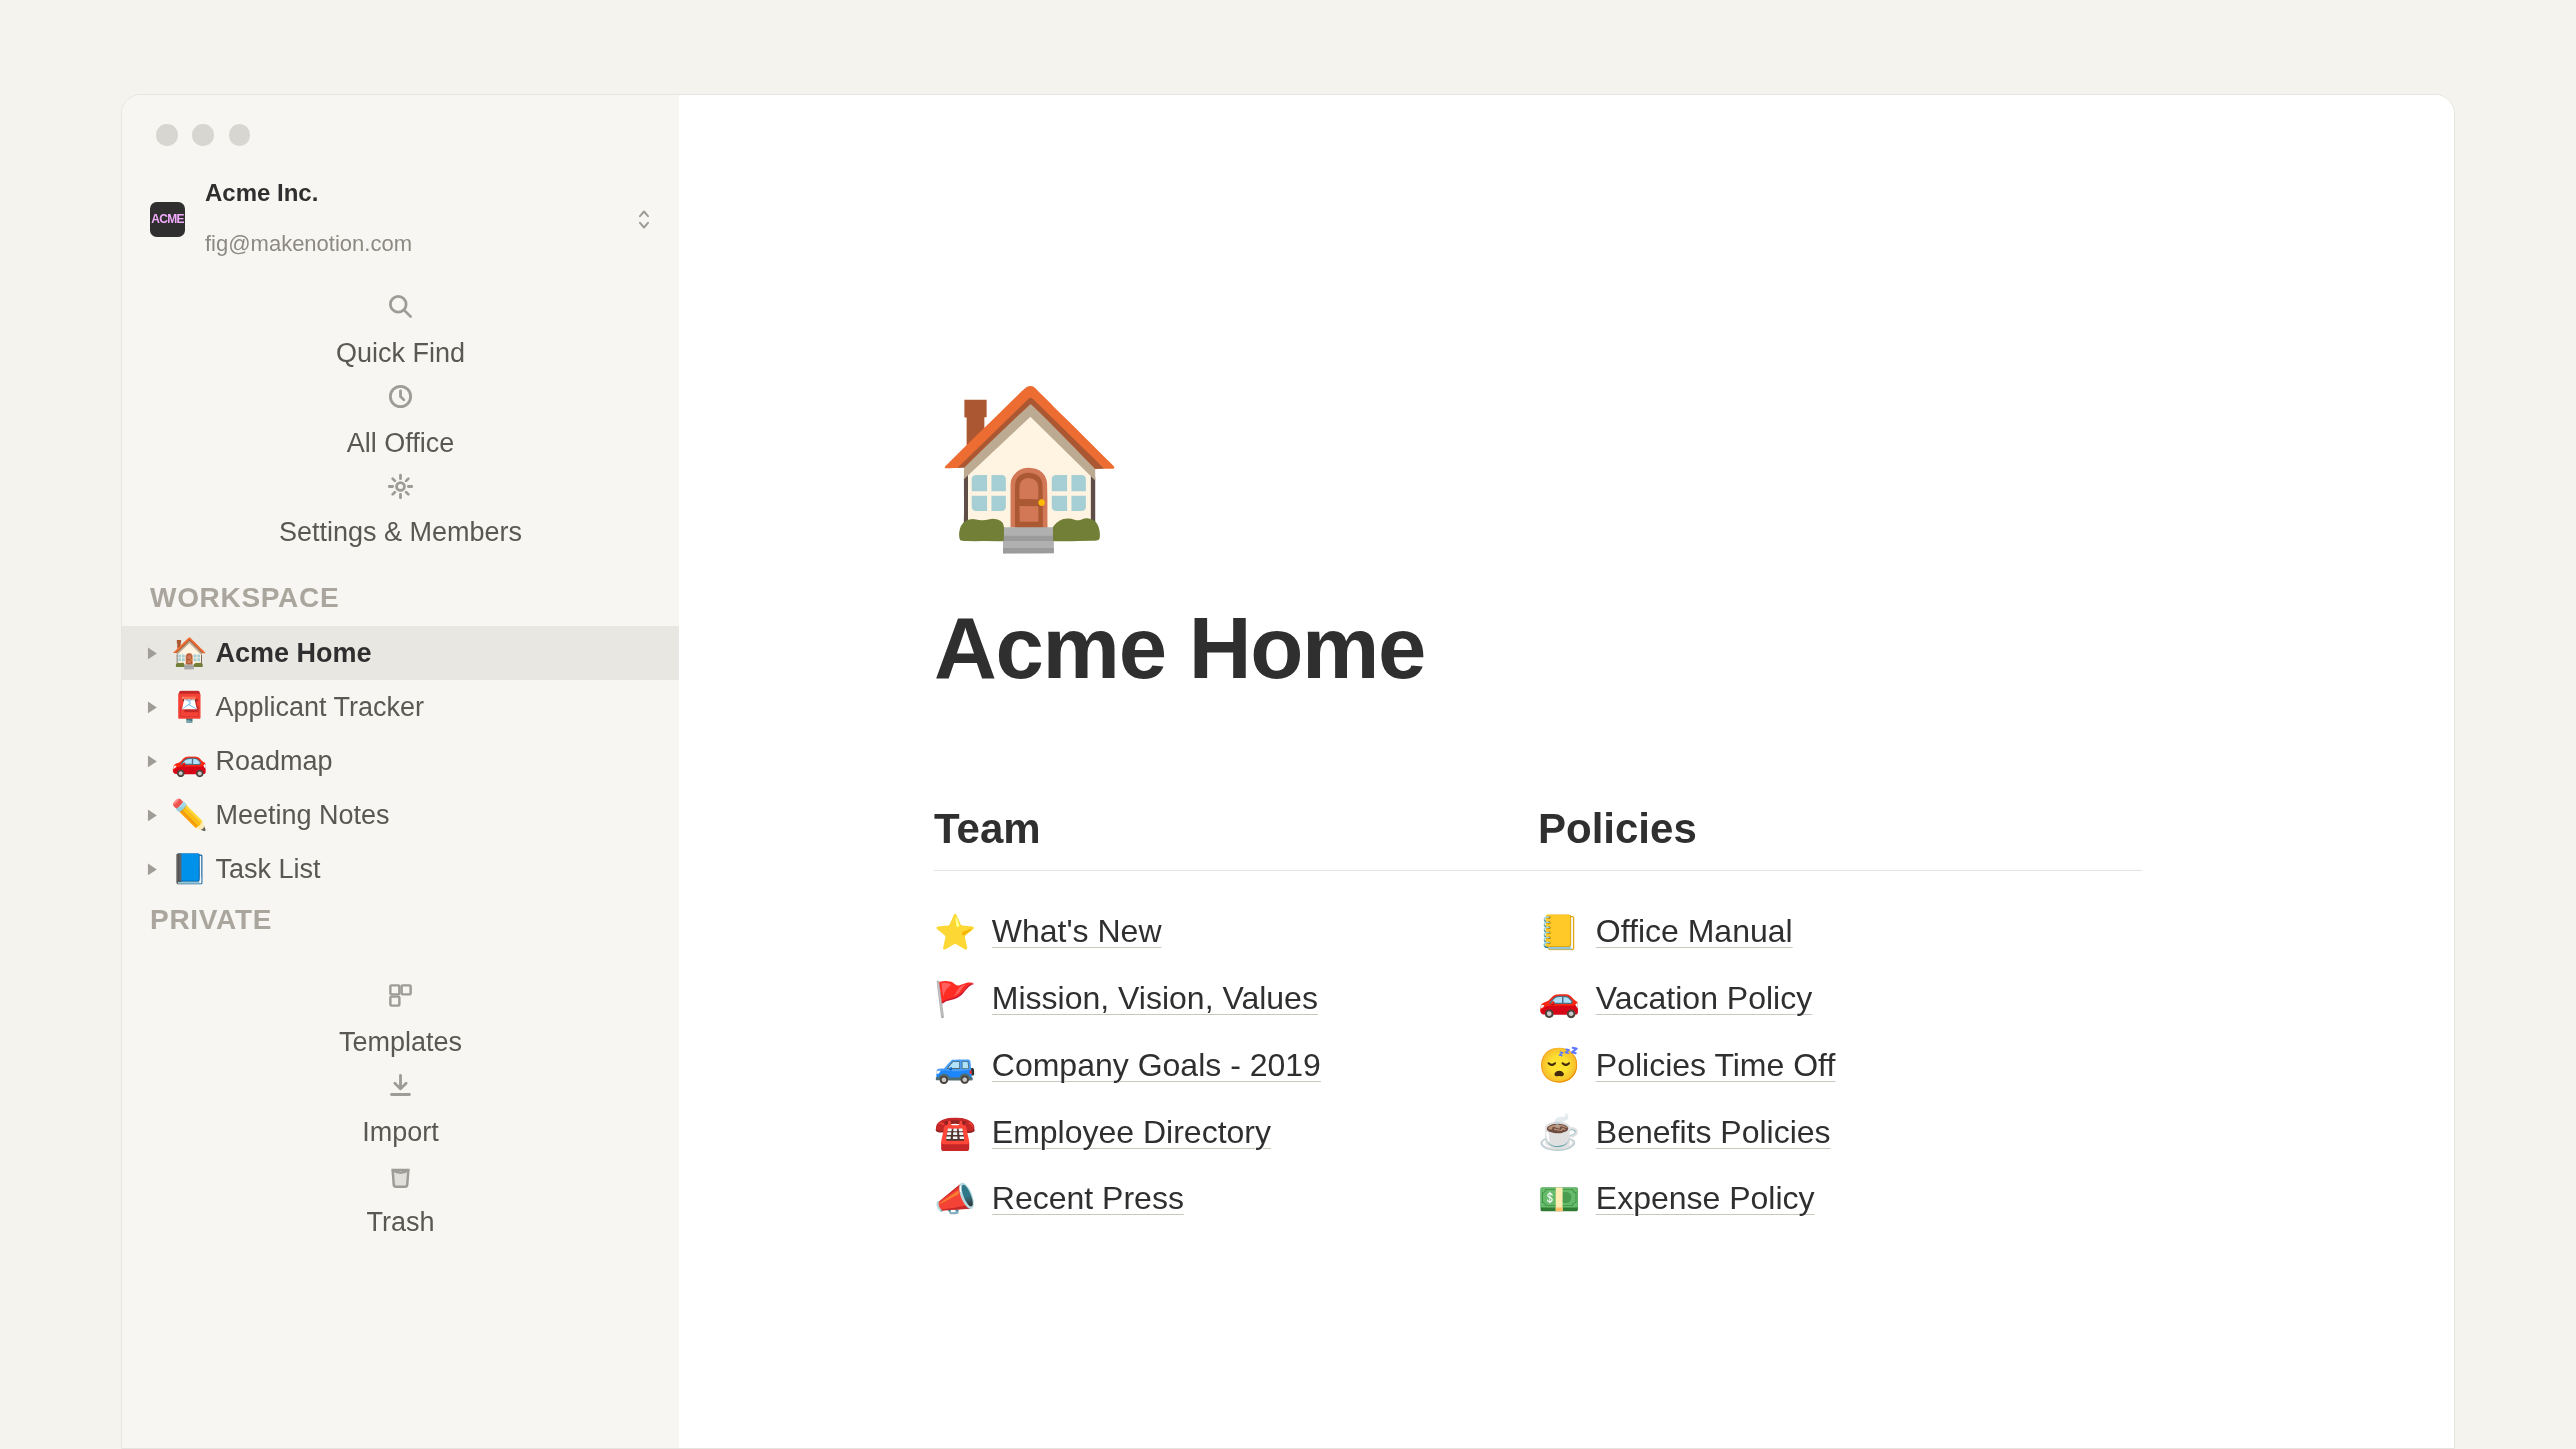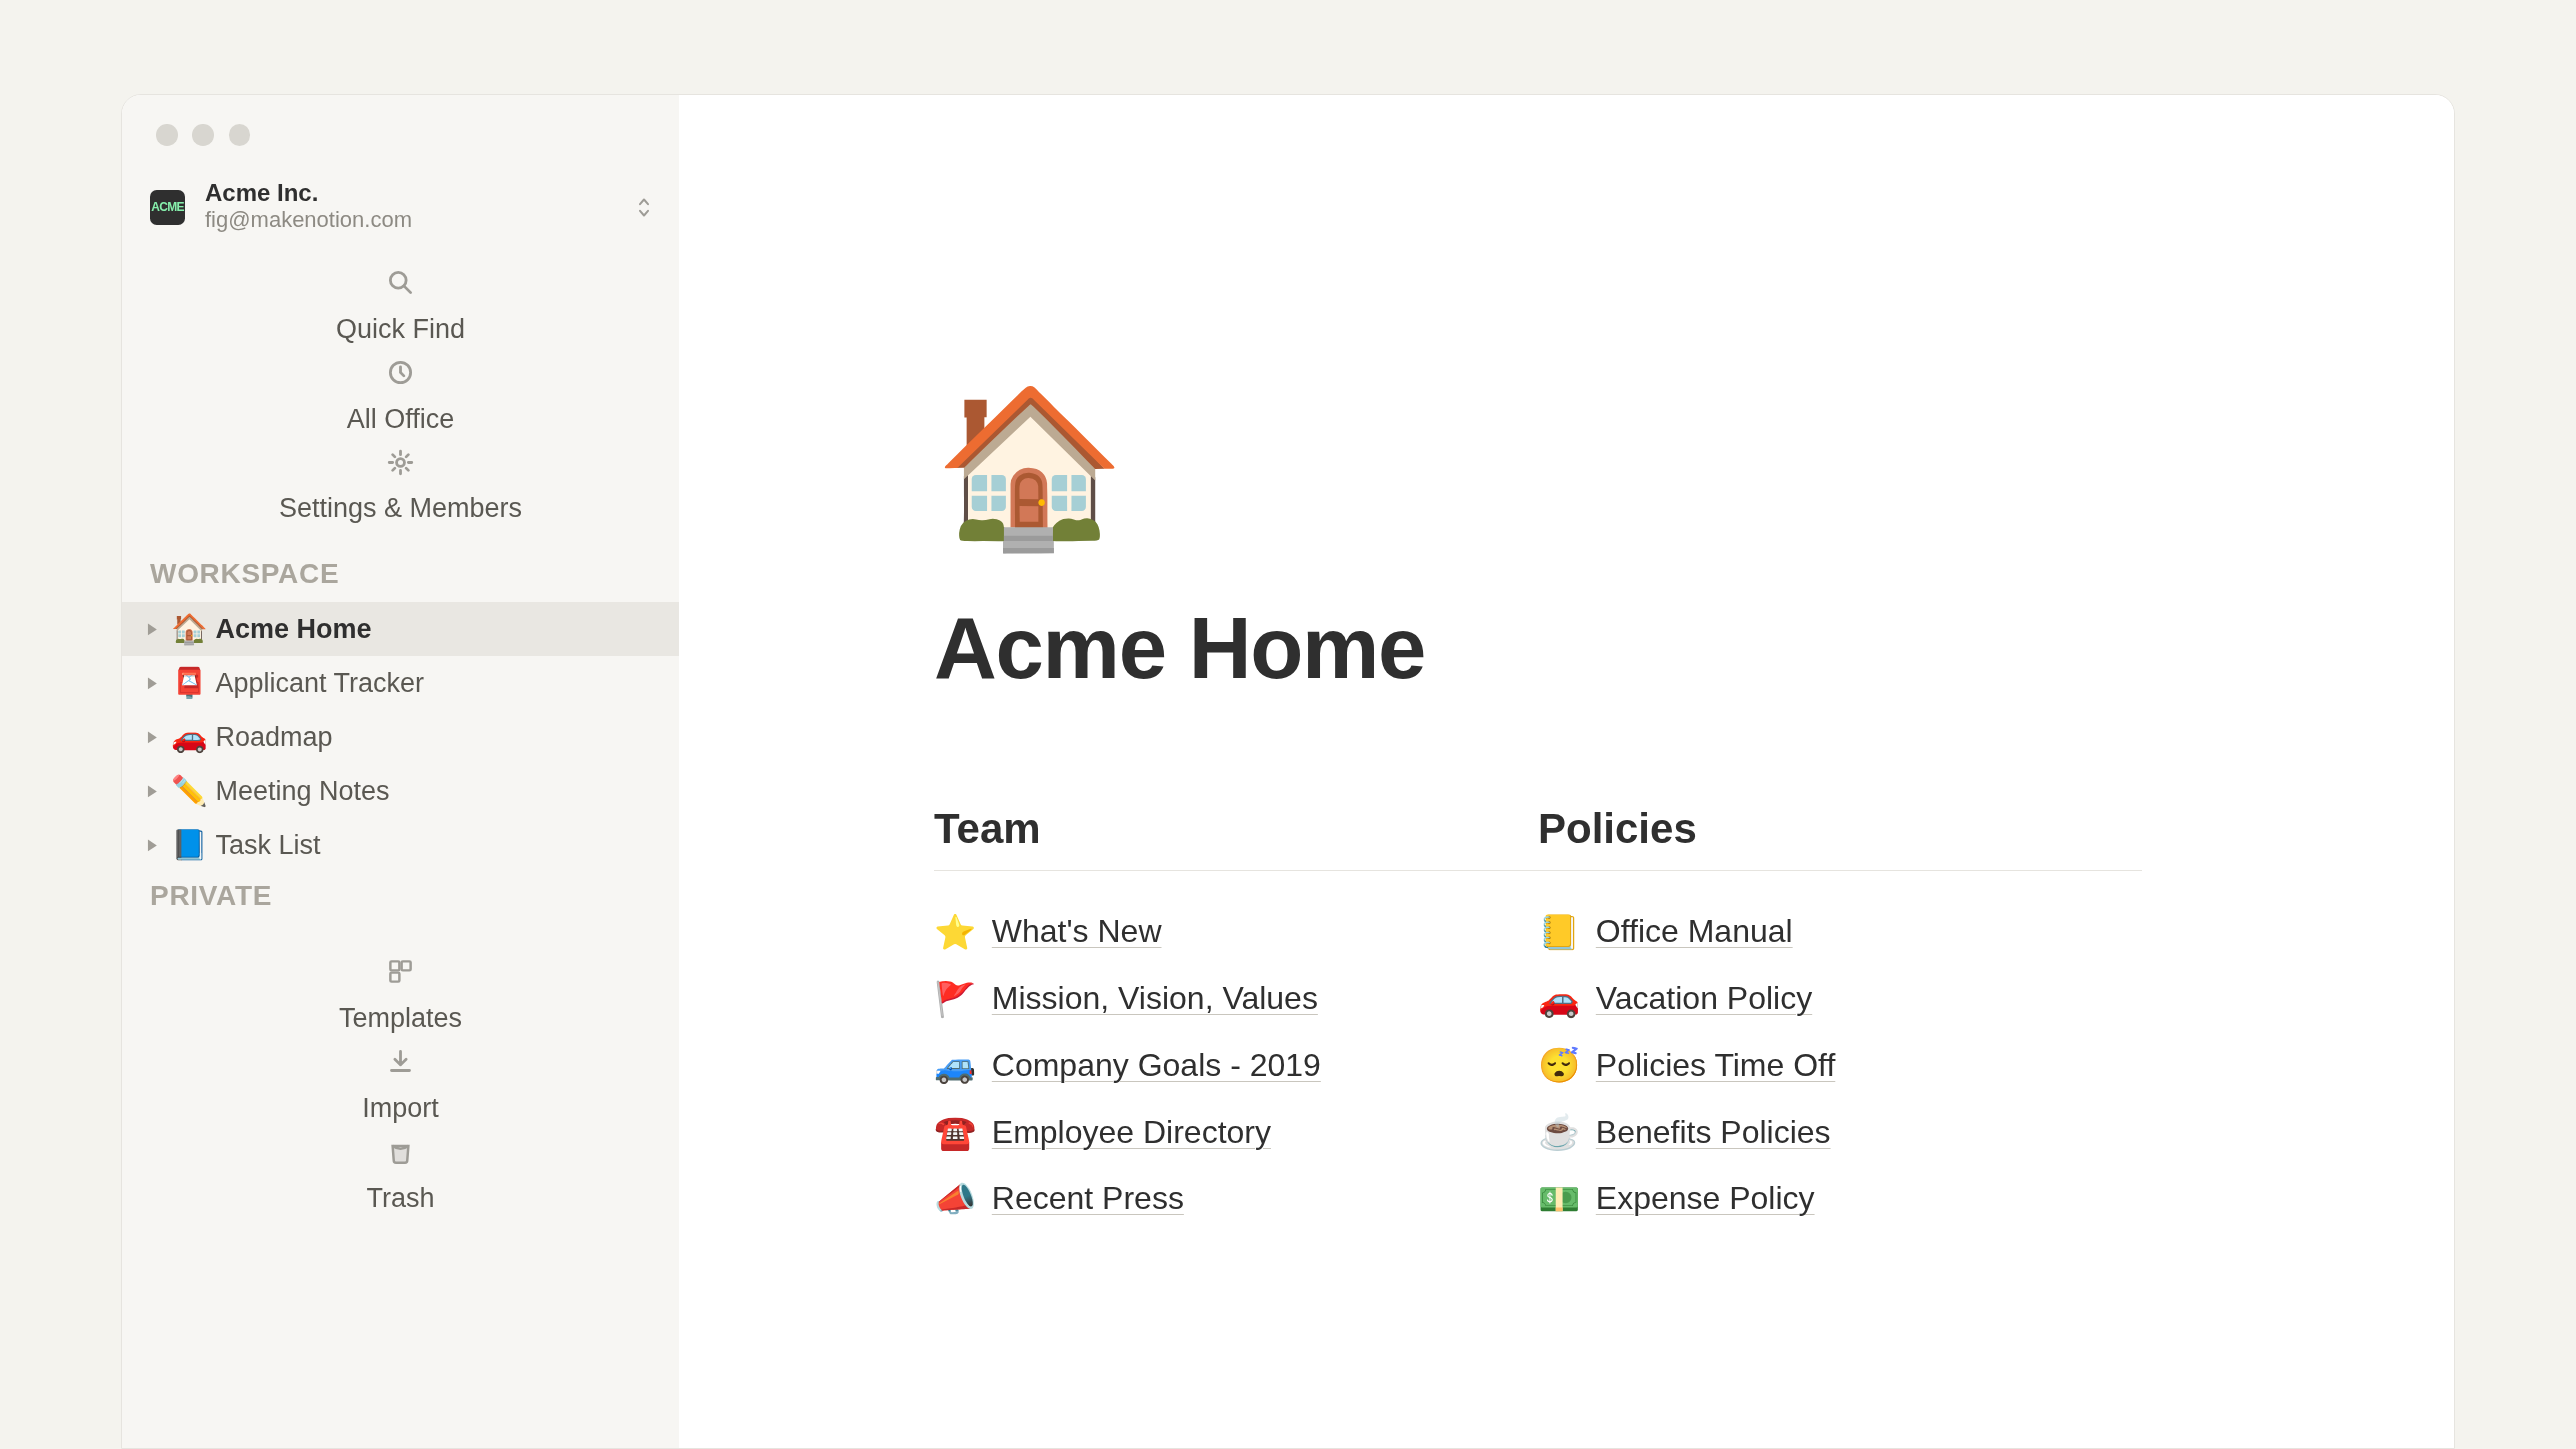--- a/index.html
+++ b/index.html
@@ -47,38 +47,39 @@
   cursor: pointer;
 }
 .workspace-logo {
   width: 35px;
   height: 35px;
   background: #2f2f2f;
   border-radius: 6.7px;
   display: flex;
   align-items: center;
   justify-content: center;
-  color: #86efac;
+  color: #f0abfc;
   font-size: 12px;
   font-weight: 700;
   letter-spacing: -0.7px;
   margin-right: 20px;
 }
 .workspace-info { flex: 1; }
 .workspace-name {
   font-size: 24px;
   font-weight: 700;
   color: #19171199;
   color: #2f2f2f;
   line-height: 1.1;
 }
 .workspace-email {
   font-size: 22px;
   color: #8d8a83;
   line-height: 1.3;
+  margin-top: 24px;
 }
 .switcher-icon {
   font-size: 20px;
   color: #8d8a83;
   display: flex;
   flex-direction: column;
   line-height: 0.55;
   align-self: center;
 }
 .nav-item {

